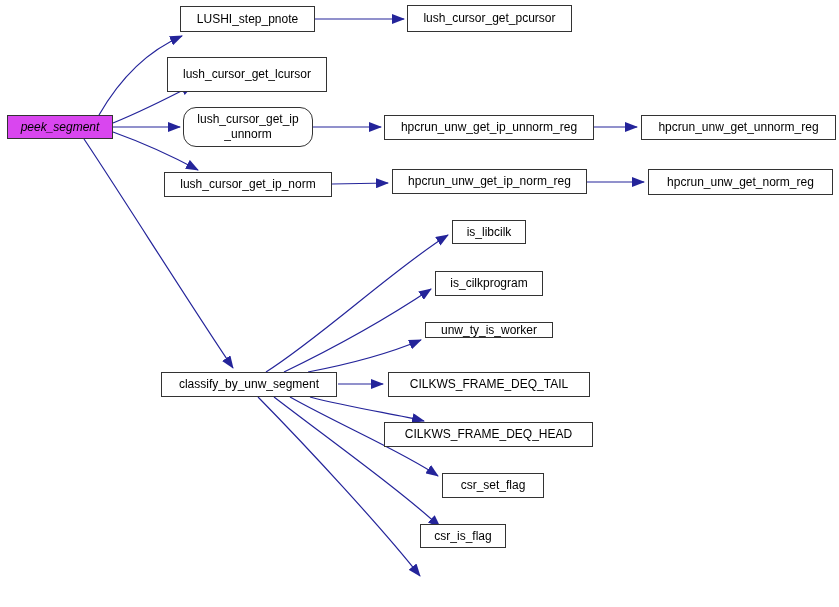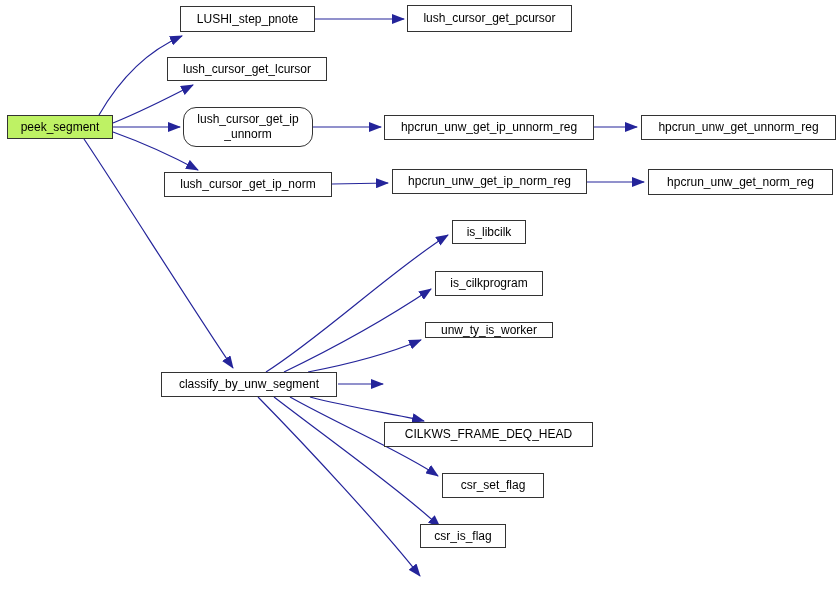--- a/index.html
+++ b/index.html
@@ -36,21 +36,22 @@
     text-align: center;
     white-space: nowrap;
     cursor: pointer;
   }
   .node.wrap {
     white-space: normal;
     padding: 0 6px;
     border-radius: 13px;
   }
   .node.root {
-    background: #bef264;
+    background: #d946ef;
+    font-style: italic;
   }
 </style>
 </head>
 <body>
 
 <div id="canvas">
 
   <svg id="edges" viewBox="0 0 839 607" xmlns="http://www.w3.org/2000/svg">
     <defs>
       <marker id="arrow" markerUnits="userSpaceOnUse" markerWidth="14" markerHeight="10" refX="12" refY="5" orient="auto">
@@ -78,21 +79,21 @@
       <path d="M 258,397 C 310,450 382,528 420,576" marker-end="url(#arrow)"></path>
     </g>
   </svg>
 
   <div class="node root" style="left:7px;   top:115px; width:106px; height:24px">peek_segment</div>
 
   <div class="node" style="left:180px; top:6px;   width:135px; height:26px">LUSHI_step_pnote</div>
 
   <div class="node" style="left:407px; top:5px;   width:165px; height:27px">lush_cursor_get_pcursor</div>
 
-  <div class="node" style="left:167px; top:57px;  width:160px; height:24px">lush_cursor_get_lcursor</div>
+  <div class="node" style="left:167px; top:57px;  width:160px; height:35px">lush_cursor_get_lcursor</div>
 
   <div class="node wrap" style="left:183px; top:107px; width:130px; height:40px">lush_cursor_get_ip _unnorm</div>
 
   <div class="node" style="left:384px; top:115px; width:210px; height:25px">hpcrun_unw_get_ip_unnorm_reg</div>
 
   <div class="node" style="left:641px; top:115px; width:195px; height:25px">hpcrun_unw_get_unnorm_reg</div>
 
   <div class="node" style="left:164px; top:172px; width:168px; height:25px">lush_cursor_get_ip_norm</div>
 
   <div class="node" style="left:392px; top:169px; width:195px; height:25px">hpcrun_unw_get_ip_norm_reg</div>
@@ -100,20 +101,21 @@
   <div class="node" style="left:161px; top:372px; width:176px; height:25px">classify_by_unw_segment</div>
 
   <div class="node" style="left:648px; top:169px; width:185px; height:26px">hpcrun_unw_get_norm_reg</div>
 
   <div class="node" style="left:452px; top:220px; width:74px;  height:24px">is_libcilk</div>
 
   <div class="node" style="left:435px; top:271px; width:108px; height:25px">is_cilkprogram</div>
 
   <div class="node" style="left:425px; top:322px; width:128px; height:16px">unw_ty_is_worker</div>
 
+  <div class="node" style="left:388px; top:372px; width:202px; height:25px">CILKWS_FRAME_DEQ_TAIL</div>
 
   <div class="node" style="left:384px; top:422px; width:209px; height:25px">CILKWS_FRAME_DEQ_HEAD</div>
 
   <div class="node" style="left:442px; top:473px; width:102px;  height:25px">csr_set_flag</div>
 
   <div class="node" style="left:420px; top:524px; width:86px;  height:24px">csr_is_flag</div>
 
 
 </div>
 

